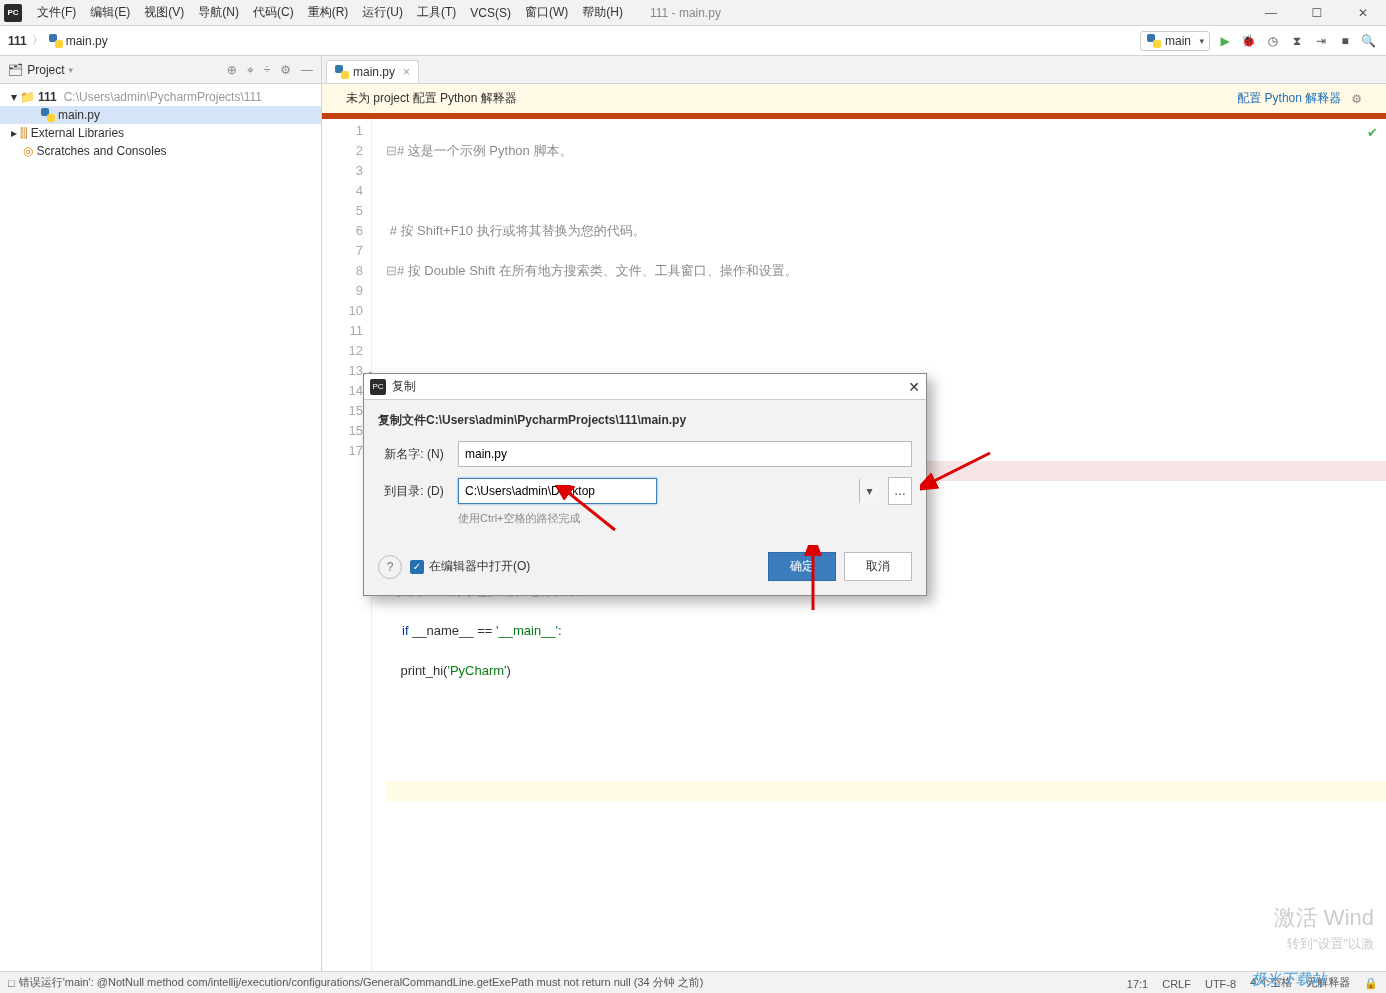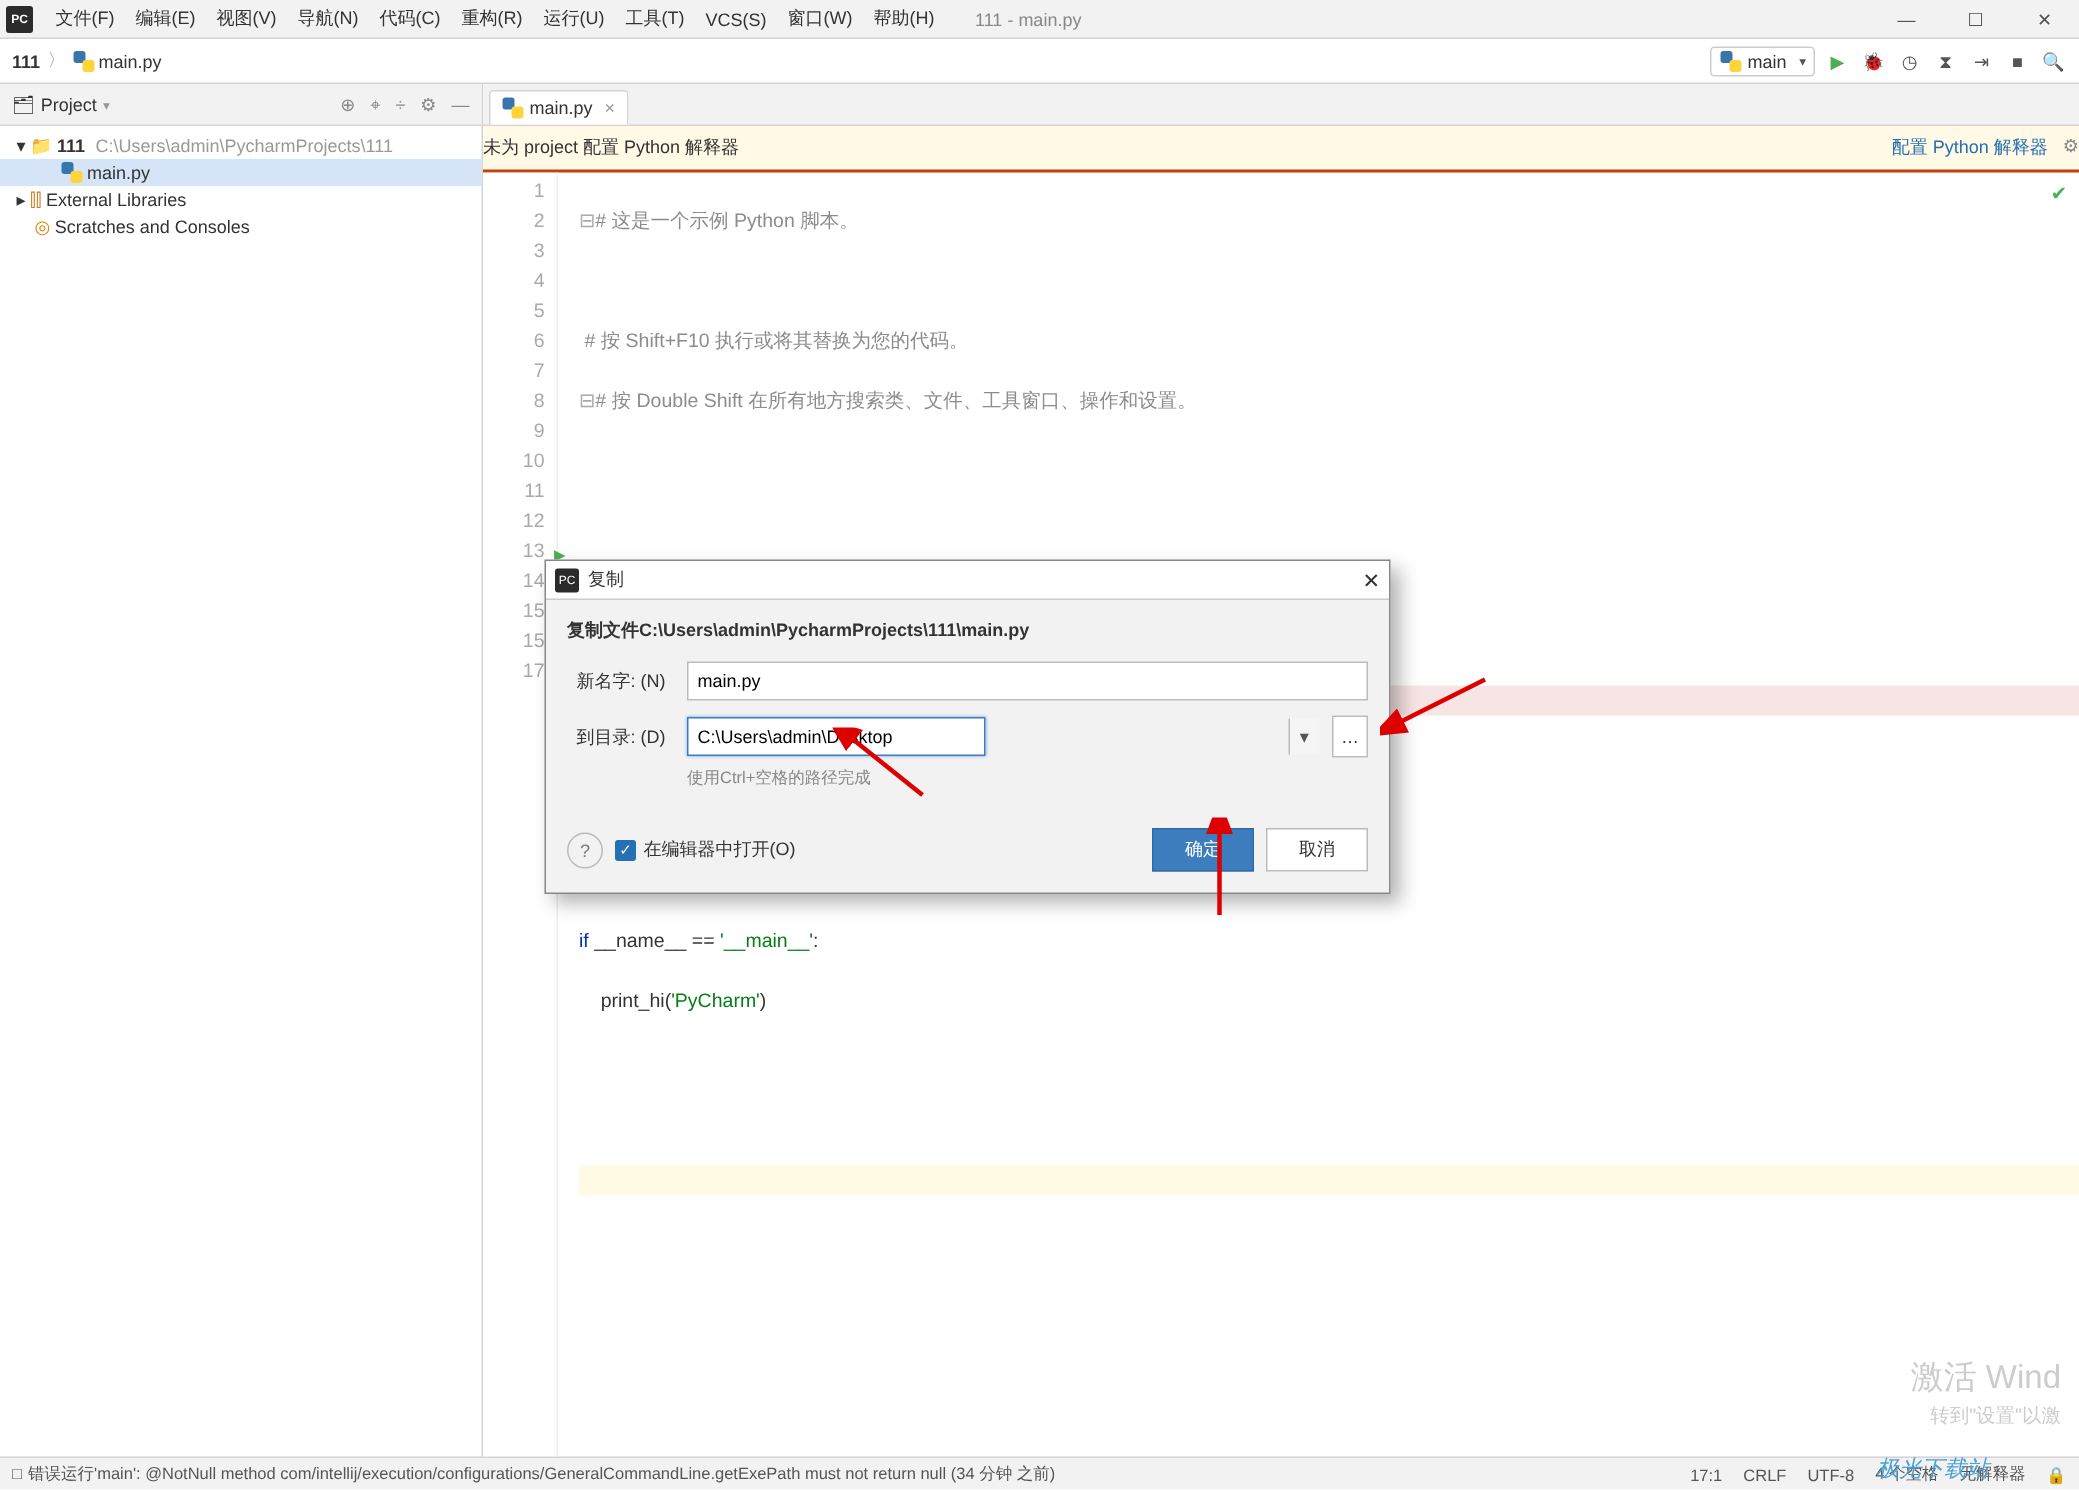--- a/index.html
+++ b/index.html
@@ -33,33 +33,33 @@
 .tree { padding: 4px 0; }
 .tree-row { display:flex;align-items:center;padding:2px 4px;gap:3px;cursor:pointer; }
 .tree-row.selected { background:#d5e4f6; }
 .tree-indent { display:inline-block; }
 .folder-icon { color:#888; }
 
 .editor-area { flex: 1; display:flex;flex-direction:column;min-width:0; }
 .editor-tabs { height: 28px; background: #f2f2f2; border-bottom: 1px solid #d4d4d4; display:flex;align-items:flex-end; }
 .editor-tab { background: #fff; border: 1px solid #d4d4d4; border-bottom: none; padding: 4px 8px; display:flex;align-items:center;gap:4px;margin-left:4px;border-radius:3px 3px 0 0; }
 .editor-tab .close { color:#999;margin-left:4px;cursor:pointer; }
-.banner { background:#fff9e6;border-bottom:2px solid #c2410c;padding:6px 0;display:flex;}
+.banner { background:#fff9e6;border-bottom:6px solid #c2410c;padding:6px 24px;display:flex;align-items:center; }
 .banner .link { color:#2470b3;cursor:pointer;margin-left:auto; }
 .banner .gear { margin-left:10px;color:#888;cursor:pointer; }
 
 .code-area { flex:1;display:flex;font-family:"JetBrains Mono",Consolas,monospace;font-size:13px;position:relative;overflow:hidden; }
 .gutter { width: 50px; background:#fff;border-right:1px solid #eee;text-align:right;padding-right:8px;color:#aaa;line-height:20px;padding-top:2px;user-select:none; }
 .gutter .line { height:20px;position:relative; }
 .run-marker { position:absolute;right:-14px;top:4px;color:#4caf50;font-size:10px; }
 .code-body { flex:1;padding-left:14px;line-height:20px;padding-top:2px;white-space:pre; }
 .code-line { height:20px; }
 .hl-line { background:#f7e4e4; }
 .caret-line { background:#fffae3; }
-.kw { color:#0033b3; }
+.kw { color:#0033b3;margin-left:16px; }
 .fn { font-style:italic; }
 .str { color:#067d17; }
 .cmt { color:#8c8c8c; }
 .param { color:#660099; }
 .fold { color:#aaa; }
 .check { position:absolute;right:8px;top:6px;color:#4caf50; }
 
 .statusbar { height:22px;background:#f2f2f2;border-top:1px solid #d4d4d4;display:flex;align-items:center;padding:0 8px;font-size:11px;color:#555; }
 .statusbar .left { display:flex;align-items:center;gap:4px;overflow:hidden;white-space:nowrap; }
 .statusbar .right { margin-left:auto;display:flex;gap:14px;align-items:flex-end; }

